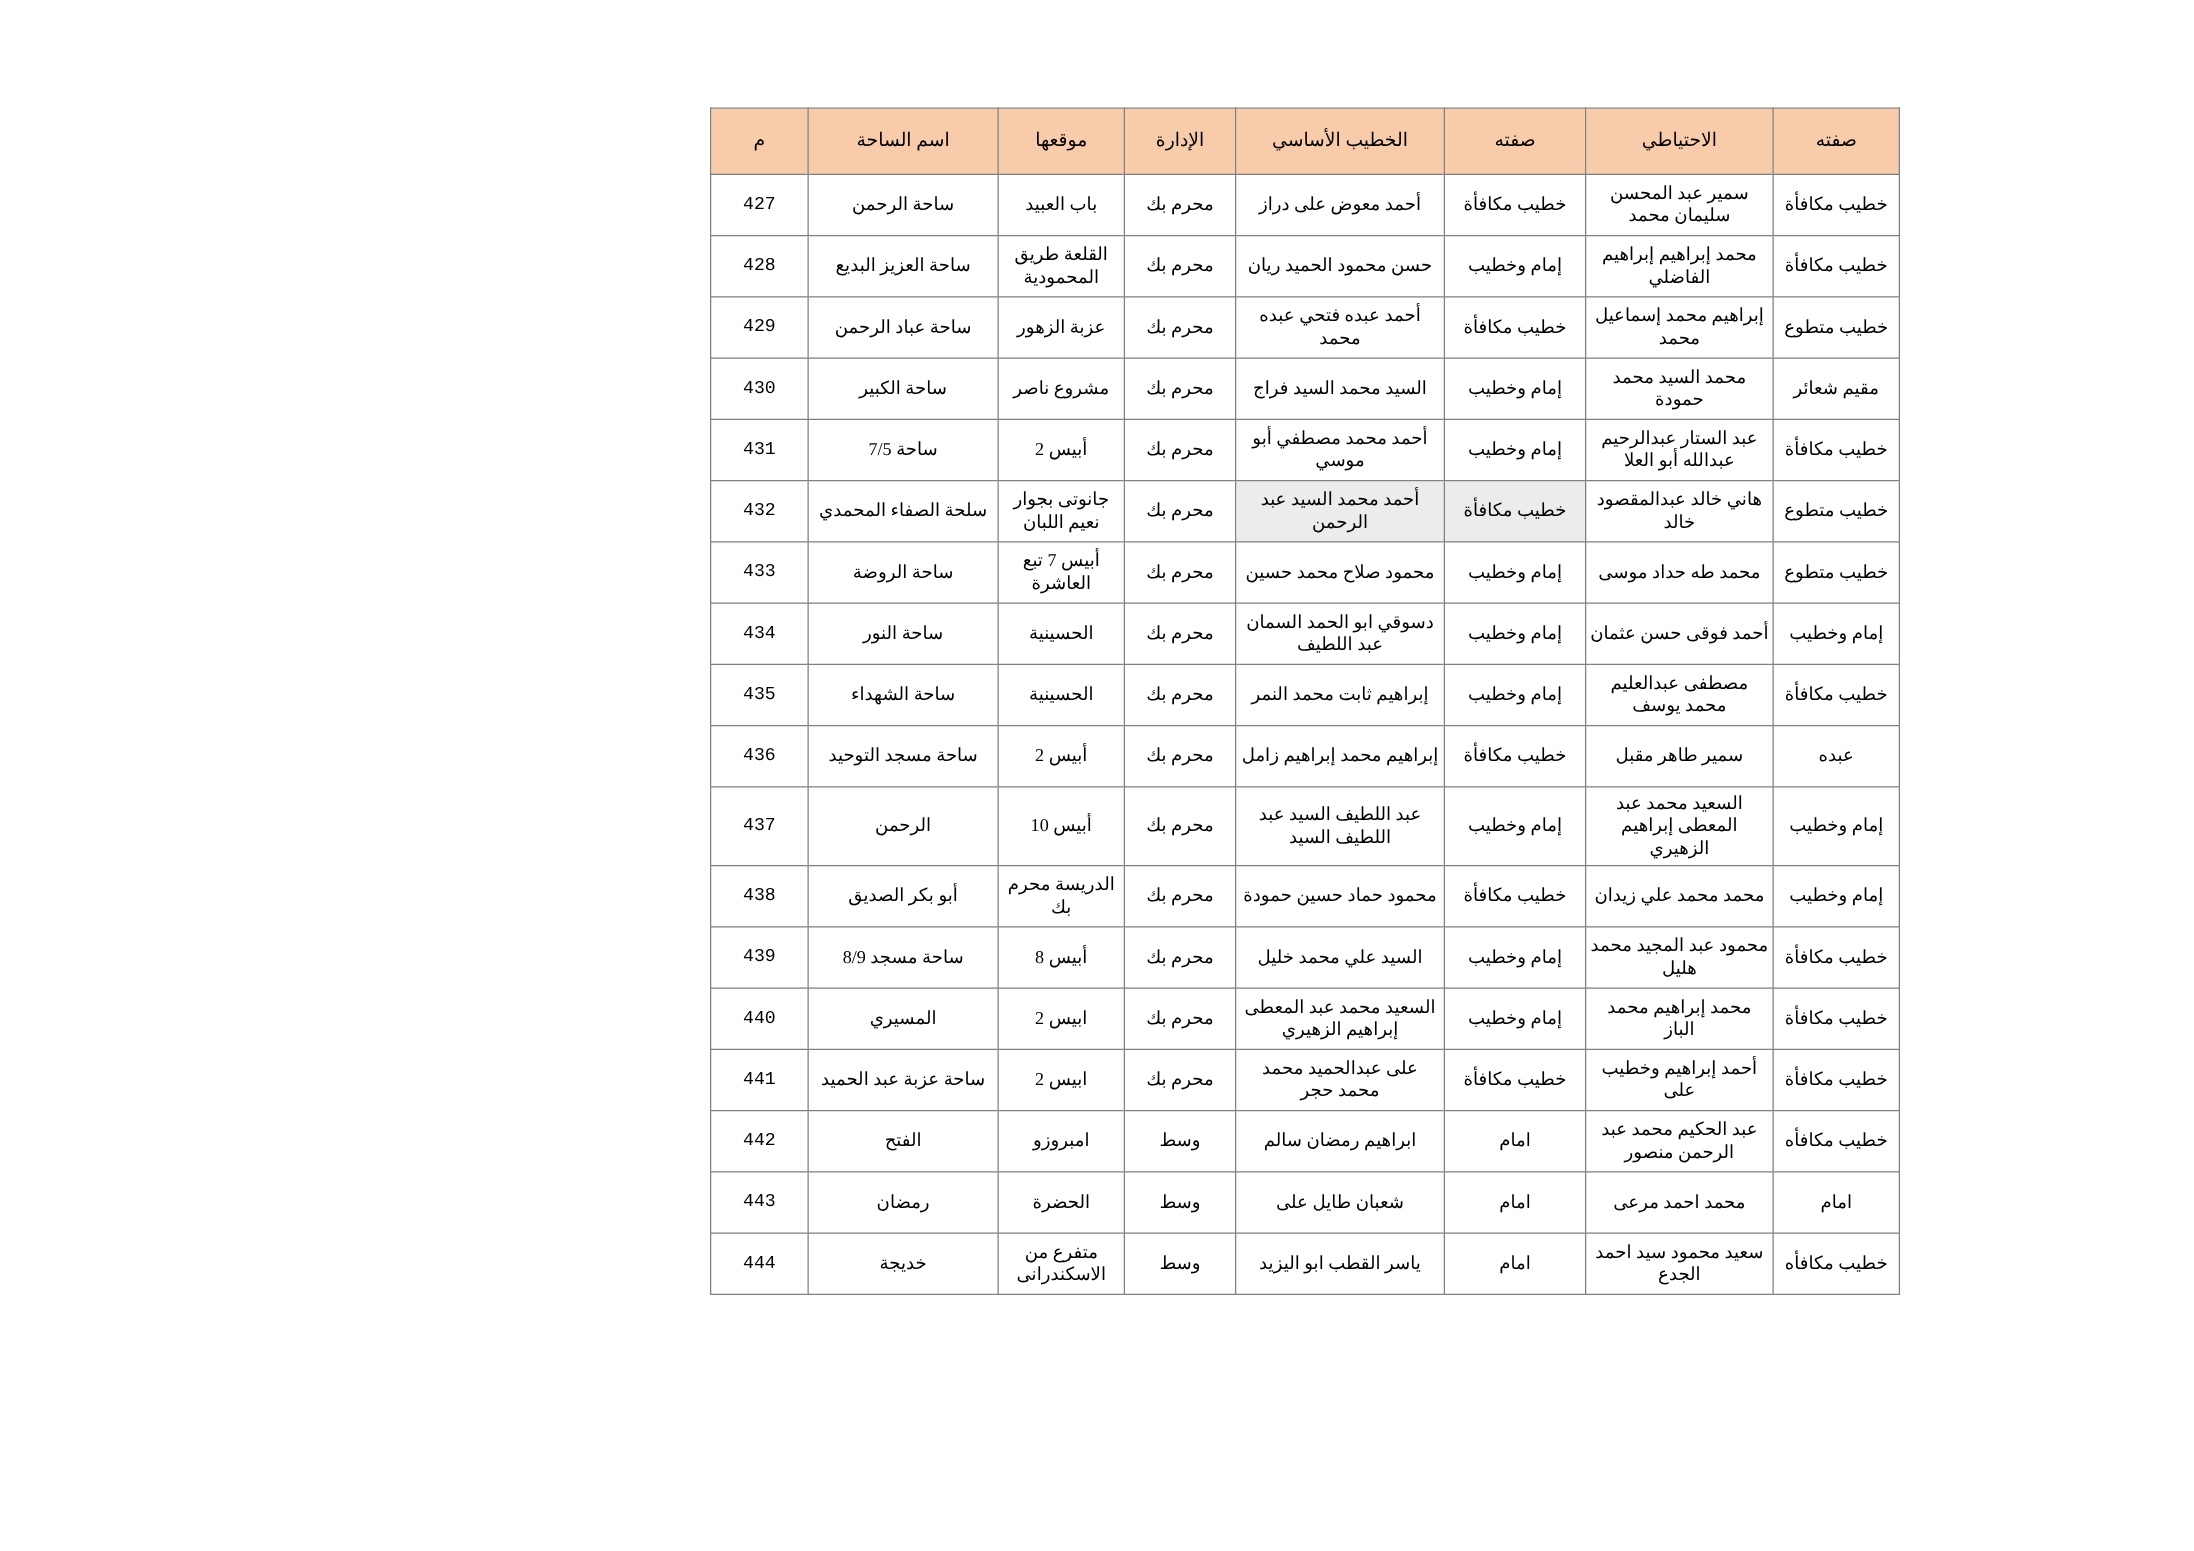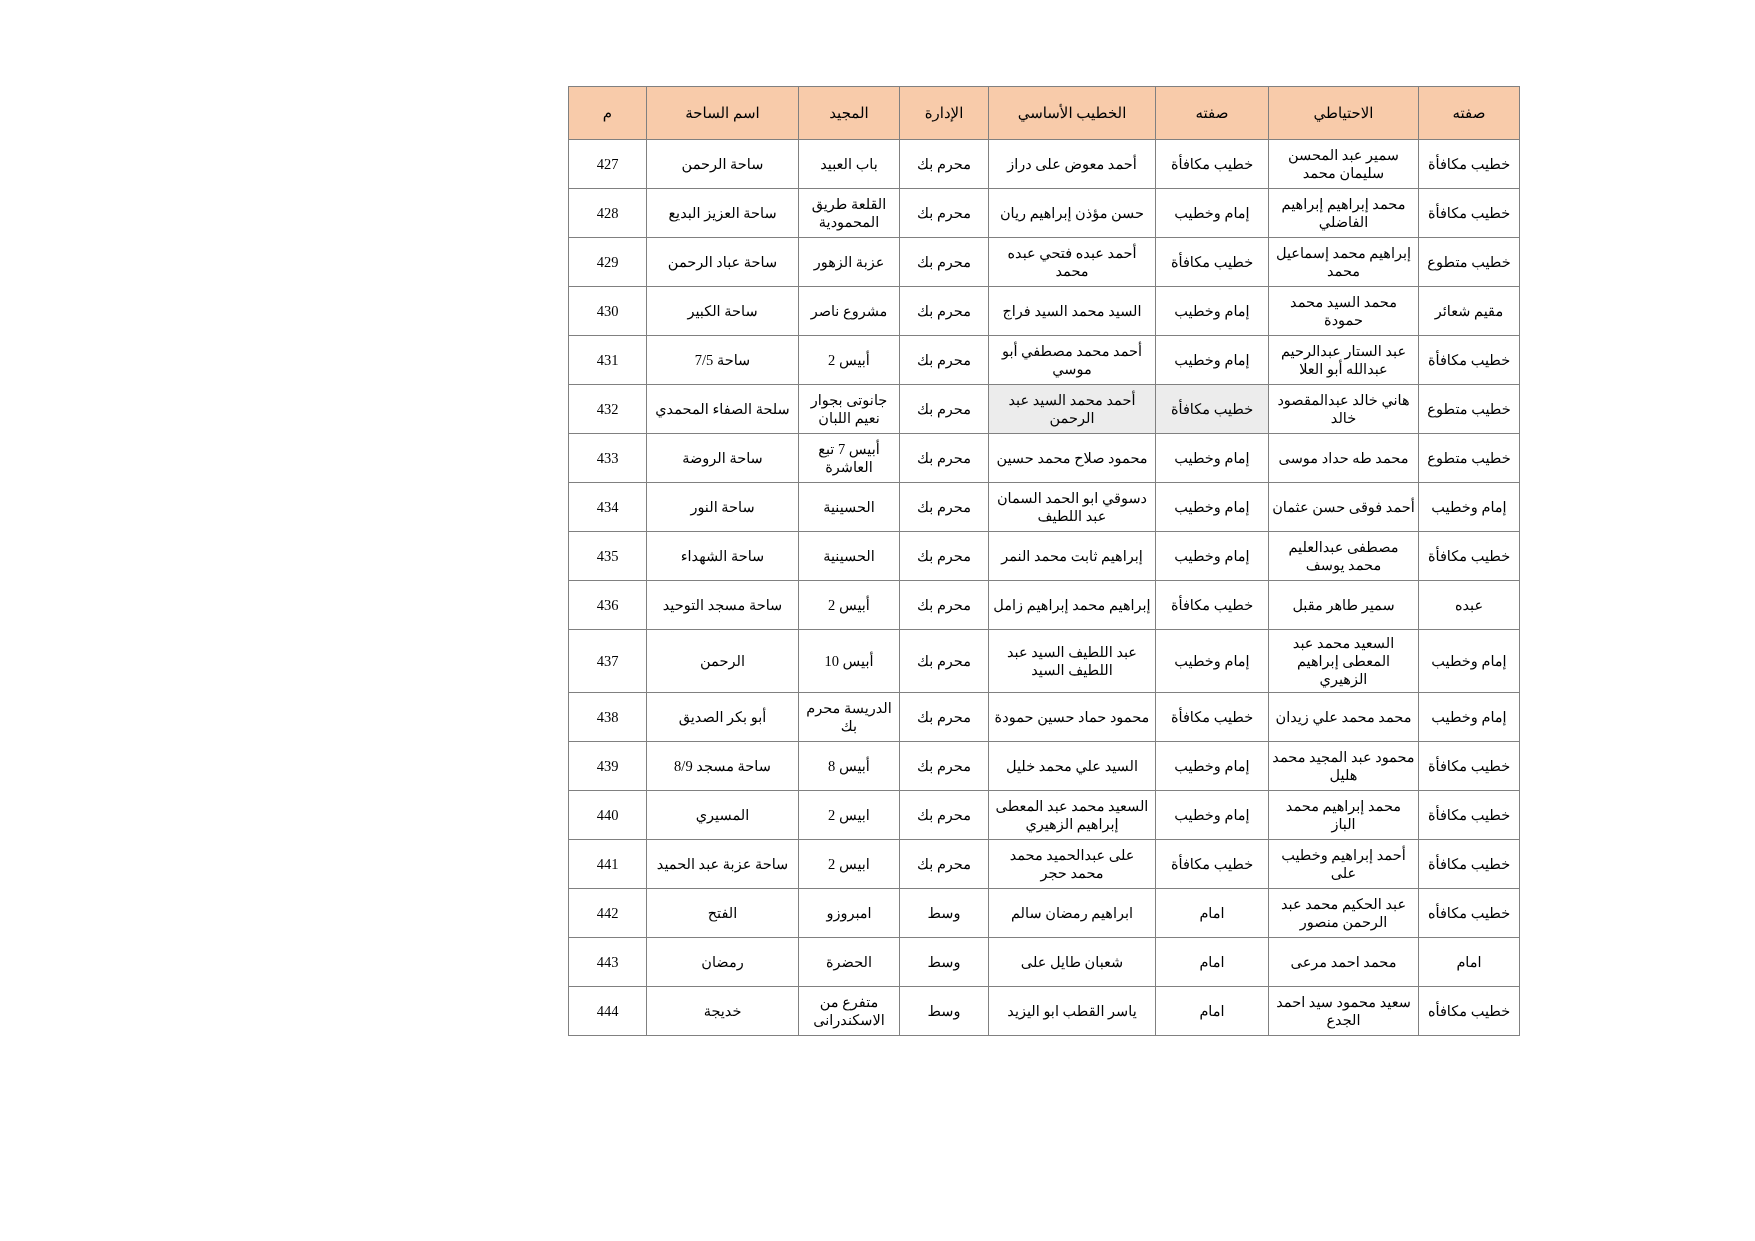--- a/index.html
+++ b/index.html
@@ -53,21 +53,21 @@
     font-size: 15px;
     font-weight: normal;
   }
   table.sheet tbody td {
     height: 40px;
     background: #ffffff;
   }
   td.num {
     font-weight: bold;
     font-size: 16.5px;
-    font-family: Liberation Serif, serif;
+    font-family: Liberation Mono, monospace;
   }
   td.saha {
     font-size: 15px;
   }
   
   col.c-num      { width: 78px; }
   col.c-saha     { width: 152px; }
   col.c-mawqe    { width: 101px; }
   col.c-edara    { width: 89px; }
   col.c-khatib   { width: 167px; }
@@ -93,41 +93,41 @@
         <col class="c-saha">
         <col class="c-num">
       </colgroup>
       <thead>
         <tr>
           <th>صفته</th>
           <th>الاحتياطي</th>
           <th>صفته</th>
           <th>الخطيب الأساسي</th>
           <th>الإدارة</th>
-          <th>المجيد</th>
+          <th>موقعها</th>
           <th>اسم الساحة</th>
           <th>م</th>
         </tr>
       </thead>
       <tbody id="table-body">
           <tr>
             <td>خطيب مكافأة</td>
             <td>سمير عبد المحسن سليمان محمد</td>
             <td>خطيب مكافأة</td>
             <td>أحمد معوض على دراز</td>
             <td>محرم بك</td>
             <td>باب العبيد</td>
             <td class="saha">ساحة الرحمن</td>
             <td class="num">427</td>
           </tr>
           <tr>
             <td>خطيب مكافأة</td>
             <td>محمد إبراهيم إبراهيم الفاضلي</td>
             <td>إمام وخطيب</td>
-            <td>حسن مؤذن إبراهيم ريان</td>
+            <td>حسن محمود الحميد ريان</td>
             <td>محرم بك</td>
             <td>القلعة طريق المحمودية</td>
             <td class="saha">ساحة العزيز البديع</td>
             <td class="num">428</td>
           </tr>
           <tr>
             <td>خطيب متطوع</td>
             <td>إبراهيم محمد إسماعيل محمد</td>
             <td>خطيب مكافأة</td>
             <td>أحمد عبده فتحي عبده محمد</td>

